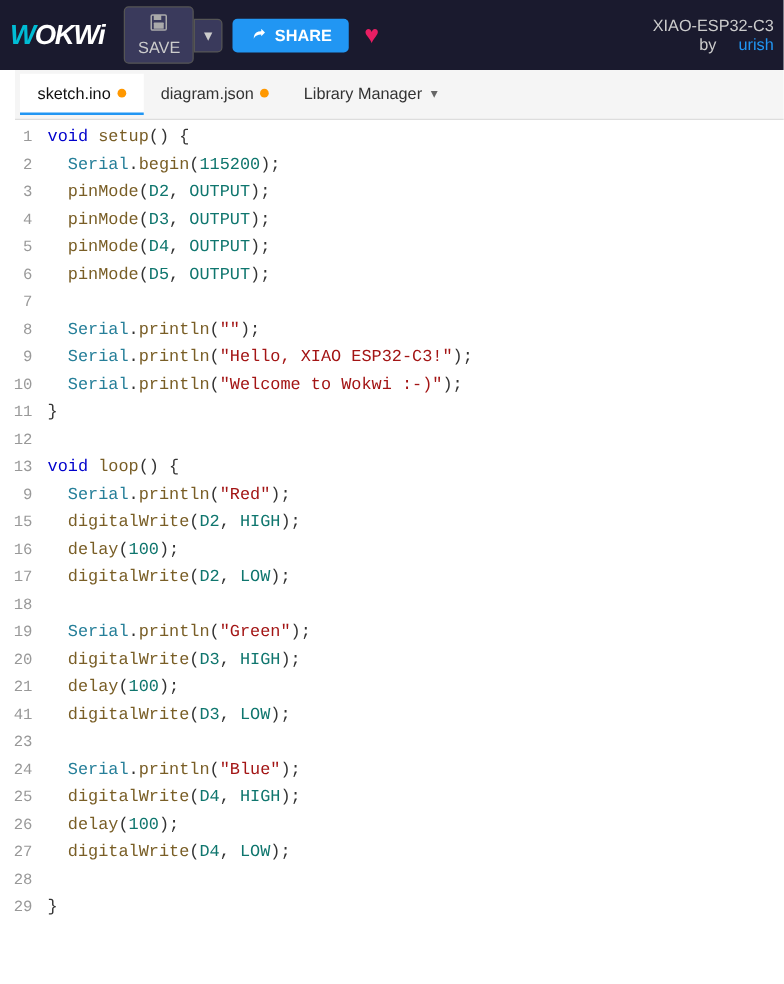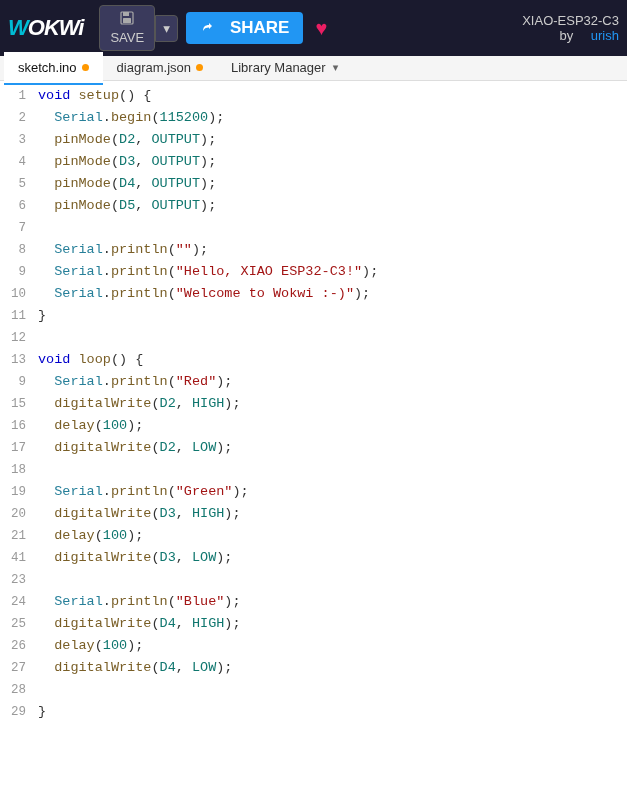--- a/index.html
+++ b/index.html
@@ -45,23 +45,23 @@
       cursor: pointer;
     }
     .btn-share {
       background: #2196f3;
       border: none;
       color: #fff;
       border-radius: 4px;
       padding: 6px 14px;
       display: flex;
       align-items: center;
-      gap: 16px;
-      cursor: pointer;
-      font-size: 17px;
+      gap: 6px;
+      cursor: pointer;
+      font-size: 13px;
       font-weight: bold;
     }
     .heart-btn {
       background: none;
       border: none;
       color: #e91e63;
       font-size: 20px;
       cursor: pointer;
       margin-left: 4px;
     }
@@ -72,22 +72,23 @@
       text-align: right;
     }
     .user-info a { color: #2196f3; text-decoration: none; margin-left: 14px; }
 
     
     .tabs {
       background: #f5f5f5;
       border-bottom: 1px solid #ddd;
       display: flex;
       align-items: center;
-      height: 25px;
+      height: 40px;
       padding: 0 4px;
+      margin-left: 12px;
     }
     .tab {
       padding: 8px 14px;
       font-size: 13px;
       color: #333;
       cursor: pointer;
       border-bottom: 2px solid transparent;
       display: flex;
       align-items: center;
       gap: 5px;

